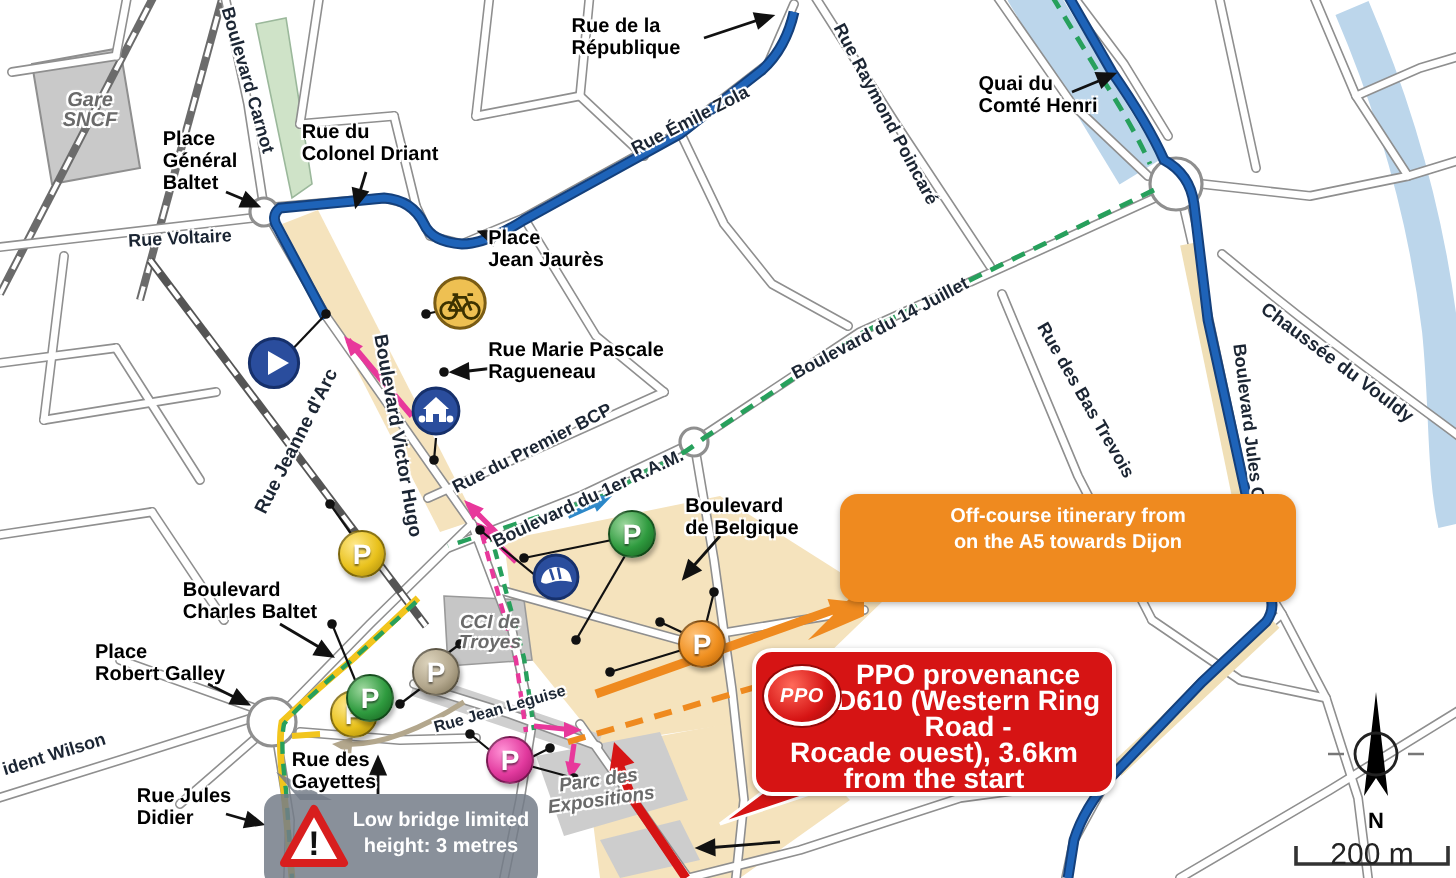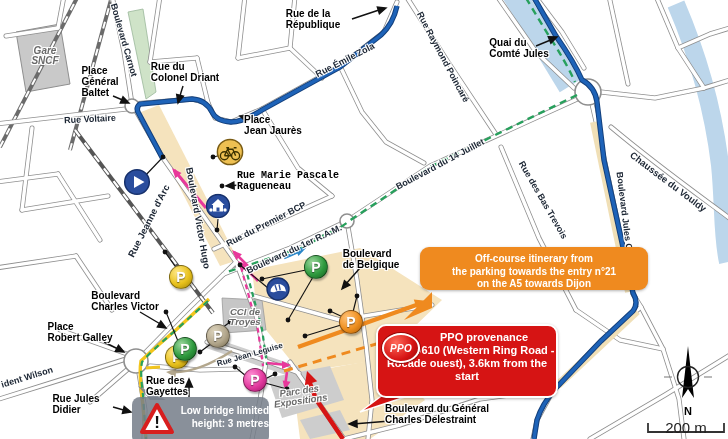--- a/index.html
+++ b/index.html
@@ -17,30 +17,30 @@
          justify-content:center;color:#fff;font-weight:bold;font-size:14px;z-index:6;
          border:1px solid rgba(0,0,0,.4);box-shadow:1px 2px 2px rgba(0,0,0,.3);
          text-shadow:0 1px 1px rgba(0,0,0,.5);transform:translate(-50%,-50%);}
   .p-green{background:radial-gradient(circle at 34% 30%,#9fd89f,#2f9b3f 55%,#145c1c);}
   .p-yellow{background:radial-gradient(circle at 34% 30%,#ffe98c,#e8c11c 55%,#a08308);}
   .p-orange{background:radial-gradient(circle at 34% 30%,#ffc37a,#ef8f1f 55%,#b05f06);}
   .p-magenta{background:radial-gradient(circle at 34% 30%,#ff93d6,#e23a9e 55%,#a01368);}
   .p-tan{background:radial-gradient(circle at 34% 30%,#ddd4bd,#b3a78d 55%,#756a4e);}
   .cicon{position:absolute;z-index:6;transform:translate(-50%,-50%);}
   .co{position:absolute;z-index:7;color:#fff;font-weight:bold;text-align:center;}
-  #co-orange{left:420px;top:247px;width:228px;height:43px;background:#ef8a1f;border-radius:9px;
+  #co-orange{left:420px;top:247px;width:228px;height:54px;background:#ef8a1f;border-radius:9px;
              font-size:10px;line-height:12.5px;padding-top:6px;box-sizing:border-box;
              box-shadow:0 1px 3px rgba(0,0,0,.3);}
   #co-red{left:376px;top:324px;width:182px;height:74px;background:#d61414;border:2px solid #fff;
-          border-radius:10px;font-size:11px;line-height:13px;padding-top:5px;box-sizing:border-box;
+          border-radius:10px;font-size:14px;line-height:13px;padding-top:5px;box-sizing:border-box;
           box-shadow:0 1px 3px rgba(0,0,0,.3);}
   #co-red .indent{margin-left:34px;}
   #co-grey{left:132px;top:397px;width:137px;height:47px;background:rgba(116,124,136,.85);
            border-radius:8px;font-size:10px;line-height:12.5px;}
-  #co-grey .txt{margin-left:40px;padding-top:8px;text-align:right;}
+  #co-grey .txt{margin-left:40px;padding-top:8px;text-align:center;}
   #ppo-badge{position:absolute;left:382px;top:333px;width:34px;height:26px;border-radius:50%;
              background:radial-gradient(circle at 35% 30%,#ff6a5a,#d61414 60%,#930909);
              border:2px solid #fff;box-shadow:0 0 0 1px #930909;z-index:8;display:flex;
              align-items:center;justify-content:center;color:#fff;font-weight:bold;
              font-style:italic;font-size:10px;letter-spacing:.3px;}
   #north-n{position:absolute;left:688px;top:405px;transform:translate(-50%,0);font-weight:bold;
            font-size:11px;color:#000;z-index:5;}
   #scale-text{position:absolute;left:686px;top:419px;transform:translate(-50%,0);font-weight:normal;
               font-size:15px;color:#222;z-index:5;}
 </style>
@@ -384,71 +384,67 @@
       <div>Colonel Driant</div>
     </div>
 <div class="lbl place" style="left:313px;top:19px;transform:translate(-50%,-50%);">
   <div>Rue de la</div>
       <div>République</div>
     </div>
 <div class="lbl" style="left:345px;top:60px;transform:translate(-50%,-50%) rotate(-27deg);">Rue Émile Zola</div>
 <div class="lbl" style="left:443px;top:57px;transform:translate(-50%,-50%) rotate(62deg);">Rue Raymond Poincaré</div>
 <div class="lbl place" style="left:519px;top:48px;transform:translate(-50%,-50%);">
   <div>Quai du</div>
-      <div>Comté Jules</div>
+      <div>Comté Henri</div>
     </div>
 <div class="lbl place" style="left:273px;top:125px;transform:translate(-50%,-50%);">
   <div>Place</div>
       <div>Jean Jaurès</div>
     </div>
-<div class="lbl place" style="left:288px;top:181px;transform:translate(-50%,-50%);font-family:Liberation Mono, monospace;">
+<div class="lbl place" style="left:288px;top:181px;transform:translate(-50%,-50%);">
   <div>Rue Marie Pascale</div>
       <div>Ragueneau</div>
     </div>
 <div class="lbl" style="left:266px;top:224px;transform:translate(-50%,-50%) rotate(-27deg);">Rue du Premier BCP</div>
 <div class="lbl" style="left:294px;top:249px;transform:translate(-50%,-50%) rotate(-25deg);">Boulevard du 1er R.A.M.</div>
 <div class="lbl" style="left:440px;top:164px;transform:translate(-50%,-50%) rotate(-28deg);">Boulevard du 14 Juillet</div>
 <div class="lbl" style="left:543px;top:200px;transform:translate(-50%,-50%) rotate(60deg);">Rue des Bas Trevois</div>
 <div class="lbl" style="left:668px;top:182px;transform:translate(-50%,-50%) rotate(37deg);font-size:9.5px;">Chaussée du Vouldy</div>
 <div class="lbl" style="left:626px;top:224px;transform:translate(-50%,-50%) rotate(83deg);">Boulevard Jules Guesde</div>
 <div class="lbl place" style="left:371px;top:259px;transform:translate(-50%,-50%);">
   <div>Boulevard</div>
       <div>de Belgique</div>
     </div>
 <div class="lbl" style="left:149px;top:221px;transform:translate(-50%,-50%) rotate(-63deg);font-size:9.5px;">Rue Jeanne d'Arc</div>
 <div class="lbl" style="left:198px;top:218px;transform:translate(-50%,-50%) rotate(80deg);font-size:9.5px;">Boulevard Victor Hugo</div>
 <div class="lbl place" style="left:125px;top:301px;transform:translate(-50%,-50%);">
   <div>Boulevard</div>
-      <div>Charles Victor</div>
+      <div>Charles Baltet</div>
     </div>
 <div class="lbl place" style="left:80px;top:332px;transform:translate(-50%,-50%);">
   <div>Place</div>
       <div>Robert Galley</div>
     </div>
 <div class="lbl" style="left:27px;top:377px;transform:translate(-50%,-50%) rotate(-17deg);">ident Wilson</div>
-<div class="lbl place" style="left:76px;top:404px;transform:translate(-50%,-50%);">
+<div class="lbl place" style="left:92px;top:404px;transform:translate(-50%,-50%);">
   <div>Rue Jules</div>
       <div>Didier</div>
     </div>
 <div class="lbl place" style="left:167px;top:386px;transform:translate(-50%,-50%);">
   <div>Rue des</div>
       <div>Gayettes</div>
     </div>
 <div class="lbl ital" style="left:245px;top:317px;transform:translate(-50%,-50%);font-size:9.5px;">
   <div>CCI de</div>
       <div>Troyes</div>
     </div>
 <div class="lbl" style="left:250px;top:355px;transform:translate(-50%,-50%) rotate(-16deg);font-size:8px;">Rue Jean Leguise</div>
 <div class="lbl ital" style="left:300px;top:396px;transform:translate(-50%,-50%) rotate(-8deg);font-size:9.5px;">
   <div>Parc des</div>
       <div>Expositions</div>
-    </div>
-<div class="lbl place" style="left:437px;top:414px;transform:translate(-50%,-50%);">
-  <div>Boulevard du Général</div>
-      <div>Charles Delestraint</div>
     </div>
 <div id="north-n">N</div>
 <div id="scale-text">200 m</div>
 
 <div class="cicon" style="left:230px;top:154px;">
   <svg width="28" height="28" viewBox="0 0 30 30">
     <circle cx="15" cy="15" r="13.5" fill="#eec052" stroke="#7a5c14" stroke-width="1.6"></circle>
     <g stroke="#3c3200" stroke-width="1.5" fill="none">
       <circle cx="9" cy="19" r="4.3"></circle>
           <circle cx="21" cy="19" r="4.3"></circle>
@@ -488,21 +484,20 @@
 <div class="picon p-green" style="left:185px;top:349px;">P</div>
 <div class="cicon" style="left:157px;top:421px;z-index:8;">
   <svg width="36" height="34" viewBox="0 0 36 34">
     <path d="M18,3 L33,30 H3 Z" fill="#fff" stroke="#d81e1e" stroke-width="4" stroke-linejoin="round"></path>
     <text x="18" y="26" text-anchor="middle" font-family="Liberation Sans,sans-serif" font-size="17" font-weight="bold" fill="#111">!</text>
   </svg>
 </div>
 
 <div id="co-orange" class="co">
   <div>Off-course itinerary from</div>
-  <div>the parking towards the entry n°21</div>
   <div>on the A5 towards Dijon</div>
 </div>
 <div id="co-red" class="co">
   <div class="indent">PPO provenance</div>
   <div class="indent">D610 (Western Ring Road -</div>
   <div>Rocade ouest), 3.6km from the start</div>
 </div>
 <div id="ppo-badge">PPO</div>
 <div id="co-grey" class="co">
   <div class="txt">

